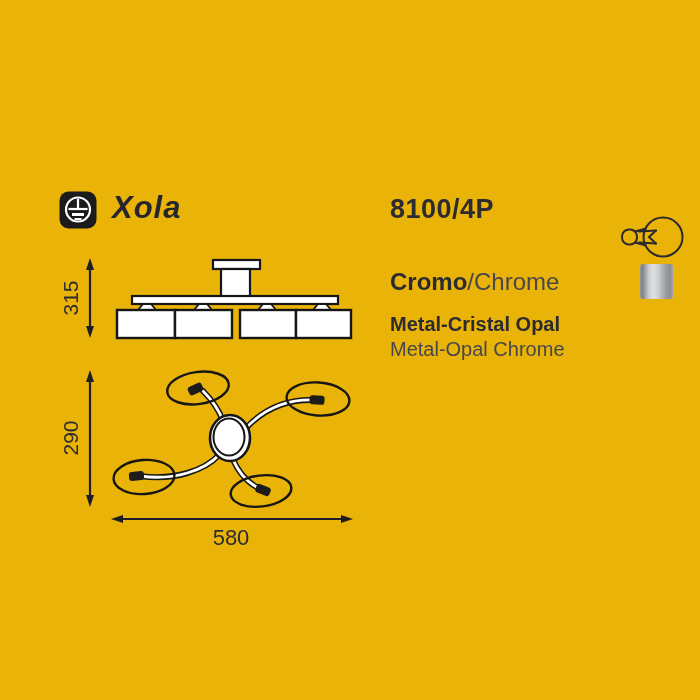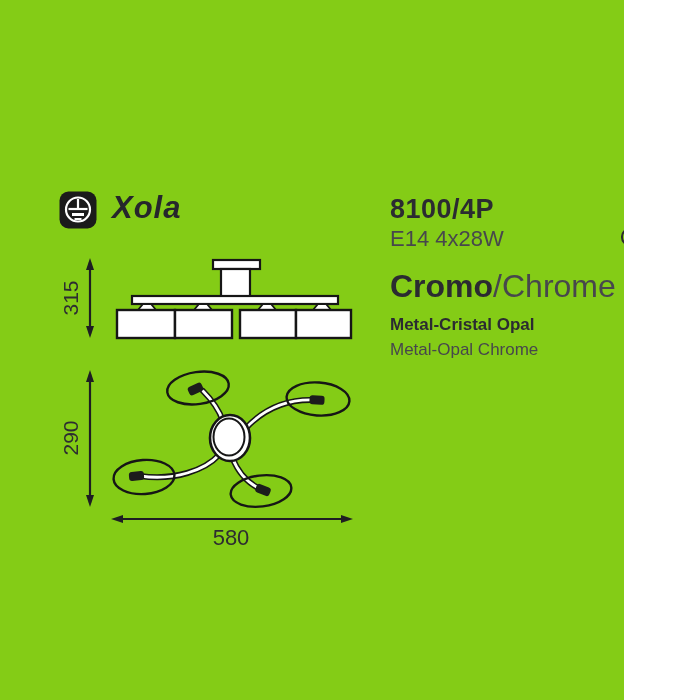--- a/index.html
+++ b/index.html
@@ -1,25 +1,25 @@
 <!DOCTYPE html>
 <html><head>
 <meta charset="utf-8">
 <style>
   html,body{margin:0;padding:0;background:#fff;}
-  #page{position:relative;width:624px;height:700px;background:#84cc16;overflow:hidden;
+  #page{position:relative;width:700px;height:700px;background:#eab308;overflow:hidden;
         font-family:"Liberation Sans",sans-serif;color:#2e2e33;}
   .abs{position:absolute;}
   .brand{left:112px;top:190px;font-size:31px;font-weight:700;font-style:italic;
          color:#26262c;letter-spacing:1px;}
   .model{left:390px;top:194px;font-size:27px;font-weight:700;color:#2b2b31;letter-spacing:.5px;text-align:center;}
   .lamp{left:390px;top:226px;font-size:22px;color:#47474c;}
-  .finish{left:390px;top:268px;font-size:32px;color:#47474c;}
+  .finish{left:390px;top:268px;font-size:24px;color:#47474c;}
   .finish b{font-weight:700;color:#2b2b31;}
-  .material{left:390px;top:312px;font-size:17px;line-height:25px;color:#47474c;}
+  .material{left:390px;top:312px;font-size:20px;line-height:25px;color:#47474c;}
   .material .line1{font-weight:700;color:#2b2b31;}
   .swatch{left:640px;top:264px;width:33px;height:35px;border-radius:3px;
           background:linear-gradient(to right,#989b9e 0%,#7f8285 7%,#c8cacc 26%,
           #e0e1e2 40%,#cdcfd1 55%,#9b9ea1 78%,#8b8e91 92%,#a5a7aa 100%);}
   svg text{font-family:"Liberation Sans",sans-serif;fill:#2d2d31;}
 </style>
 </head>
 <body>
 
 <div id="page">
@@ -29,21 +29,20 @@
     <circle cx="20" cy="19.5" r="12" fill="none" stroke="#ffffff" stroke-width="2.2"></circle>
     <line x1="20" y1="9" x2="20" y2="19" stroke="#ffffff" stroke-width="2.2"></line>
     <line x1="10.5" y1="19" x2="29.5" y2="19" stroke="#ffffff" stroke-width="2.2"></line>
     <line x1="14" y1="24.5" x2="26" y2="24.5" stroke="#ffffff" stroke-width="3"></line>
     <line x1="16.5" y1="29" x2="23.5" y2="29" stroke="#ffffff" stroke-width="2"></line>
   </svg>
 
   <div class="abs brand">Xola</div>
 
   <div class="abs model">8100/4P</div>
-  <div class="abs lamp">E14 4x28W</div>
   <div class="abs finish"><b>Cromo</b><span>/Chrome</span></div>
   <div class="abs material">
     <div class="line1">Metal-Cristal Opal</div>
     <div>Metal-Opal Chrome</div>
   </div>
 
   <svg class="abs" style="left:620px;top:215px;" width="66" height="44" viewBox="0 0 66 44">
     <g fill="none" stroke="#2a2a2e" stroke-width="2" stroke-linecap="round" stroke-linejoin="round">
       <circle cx="43" cy="22" r="19.5"></circle>
       <rect x="2" y="14.5" width="15" height="15" rx="7"></rect>

